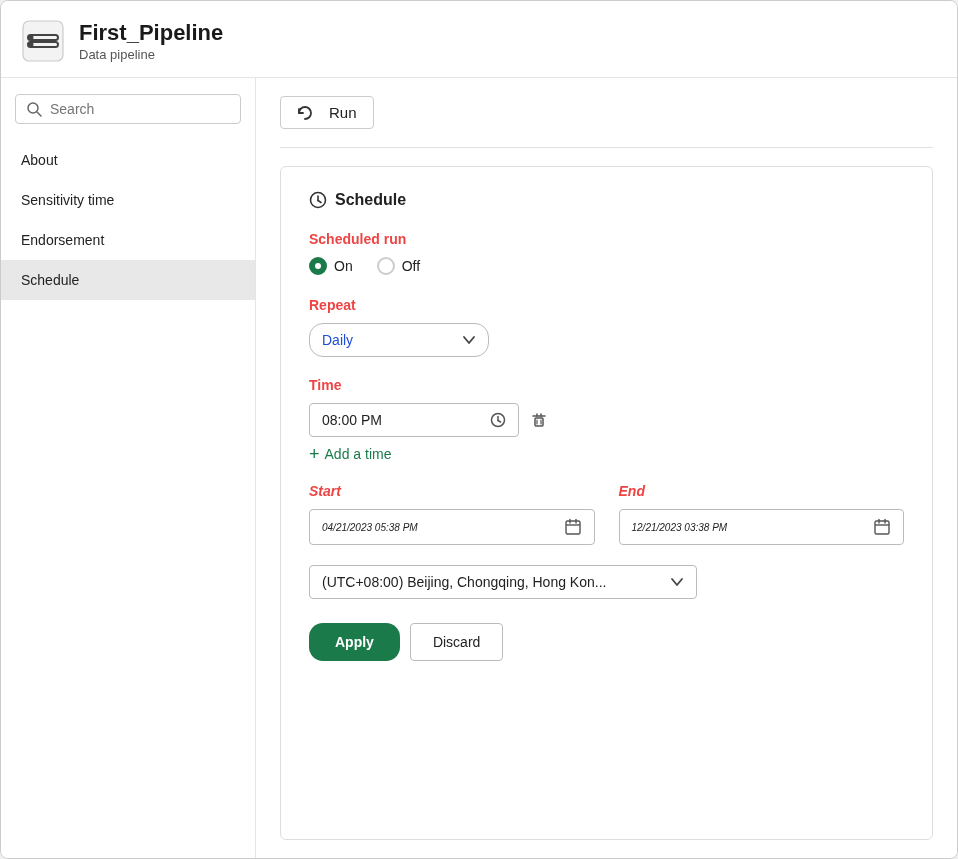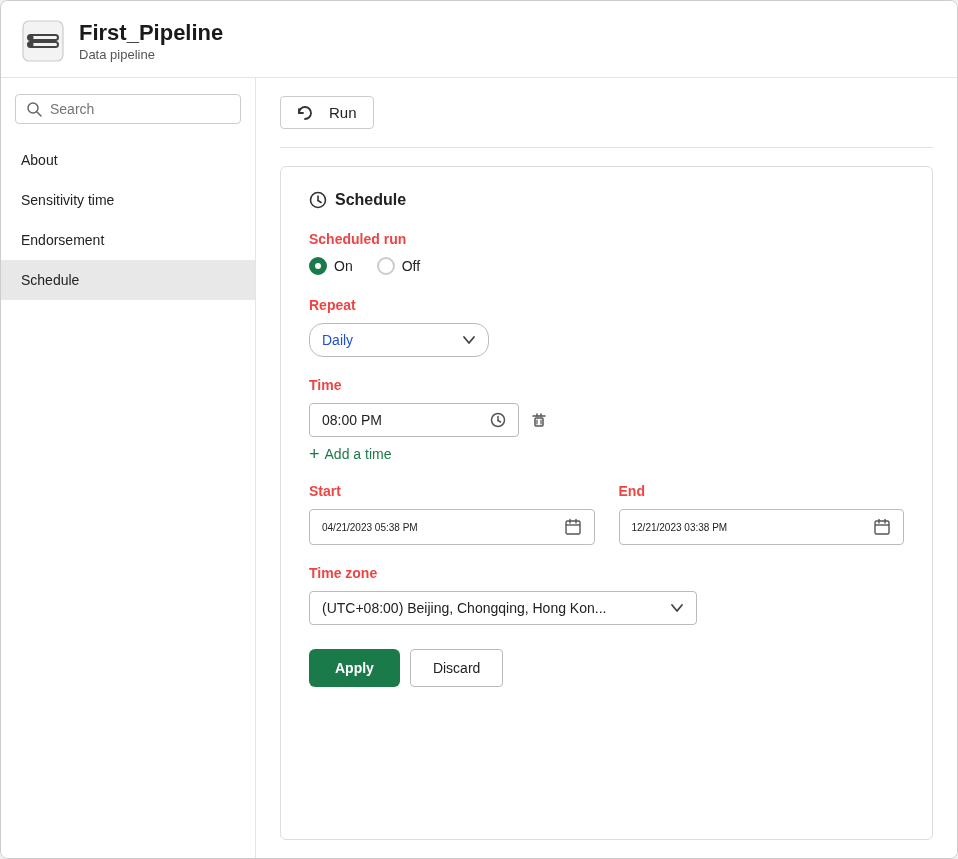--- a/index.html
+++ b/index.html
@@ -220,20 +220,21 @@
       margin-bottom: 20px;
     }
     .date-row {
       display: flex;
       align-items: flex-start;
       gap: 24px;
       margin-bottom: 20px;
     }
     .date-field {
       flex: 1;
+      font-style: italic;
     }
     .date-input {
       display: flex;
       align-items: center;
       border: 1px solid #bbb;
       border-radius: 4px;
       padding: 8px 12px;
       font-size: 10px;
       color: #222;
       background: #fff;
@@ -255,21 +256,21 @@
     }
     .button-row {
       display: flex;
       gap: 10px;
       margin-top: 24px;
     }
     .apply-btn {
       background: #1a7a4a;
       color: #fff;
       border: none;
-      border-radius: 6px;
+      border-radius: 14px;
       padding: 10px 26px;
       font-size: 14px;
       font-weight: 600;
       cursor: pointer;
     }
     .discard-btn {
       background: #fff;
       color: #222;
       border: 1.5px solid #bbb;
       border-radius: 4px;
@@ -426,21 +427,20 @@
                 <rect x="2" y="3" width="14" height="13" rx="1.5" stroke="#555" stroke-width="1.4"></rect>
                 <line x1="2" y1="7" x2="16" y2="7" stroke="#555" stroke-width="1.4"></line>
                 <line x1="6" y1="1.5" x2="6" y2="5" stroke="#555" stroke-width="1.4" stroke-linecap="round"></line>
                 <line x1="12" y1="1.5" x2="12" y2="5" stroke="#555" stroke-width="1.4" stroke-linecap="round"></line>
               </svg>
             </div>
           </div>
         </div>
 
         <div class="field-group">
-          <div class="section-label">Time zone</div>
           <div class="timezone-select">
             <span>(UTC+08:00) Beijing, Chongqing, Hong Kon...</span>
             <svg width="14" height="14" viewBox="0 0 14 14" fill="none">
               <polyline points="2,4 7,10 12,4" stroke="#444" stroke-width="1.8" stroke-linecap="round" stroke-linejoin="round" fill="none"></polyline>
             </svg>
           </div>
         </div>
 
         <div class="button-row">
           <button class="apply-btn">Apply</button>

